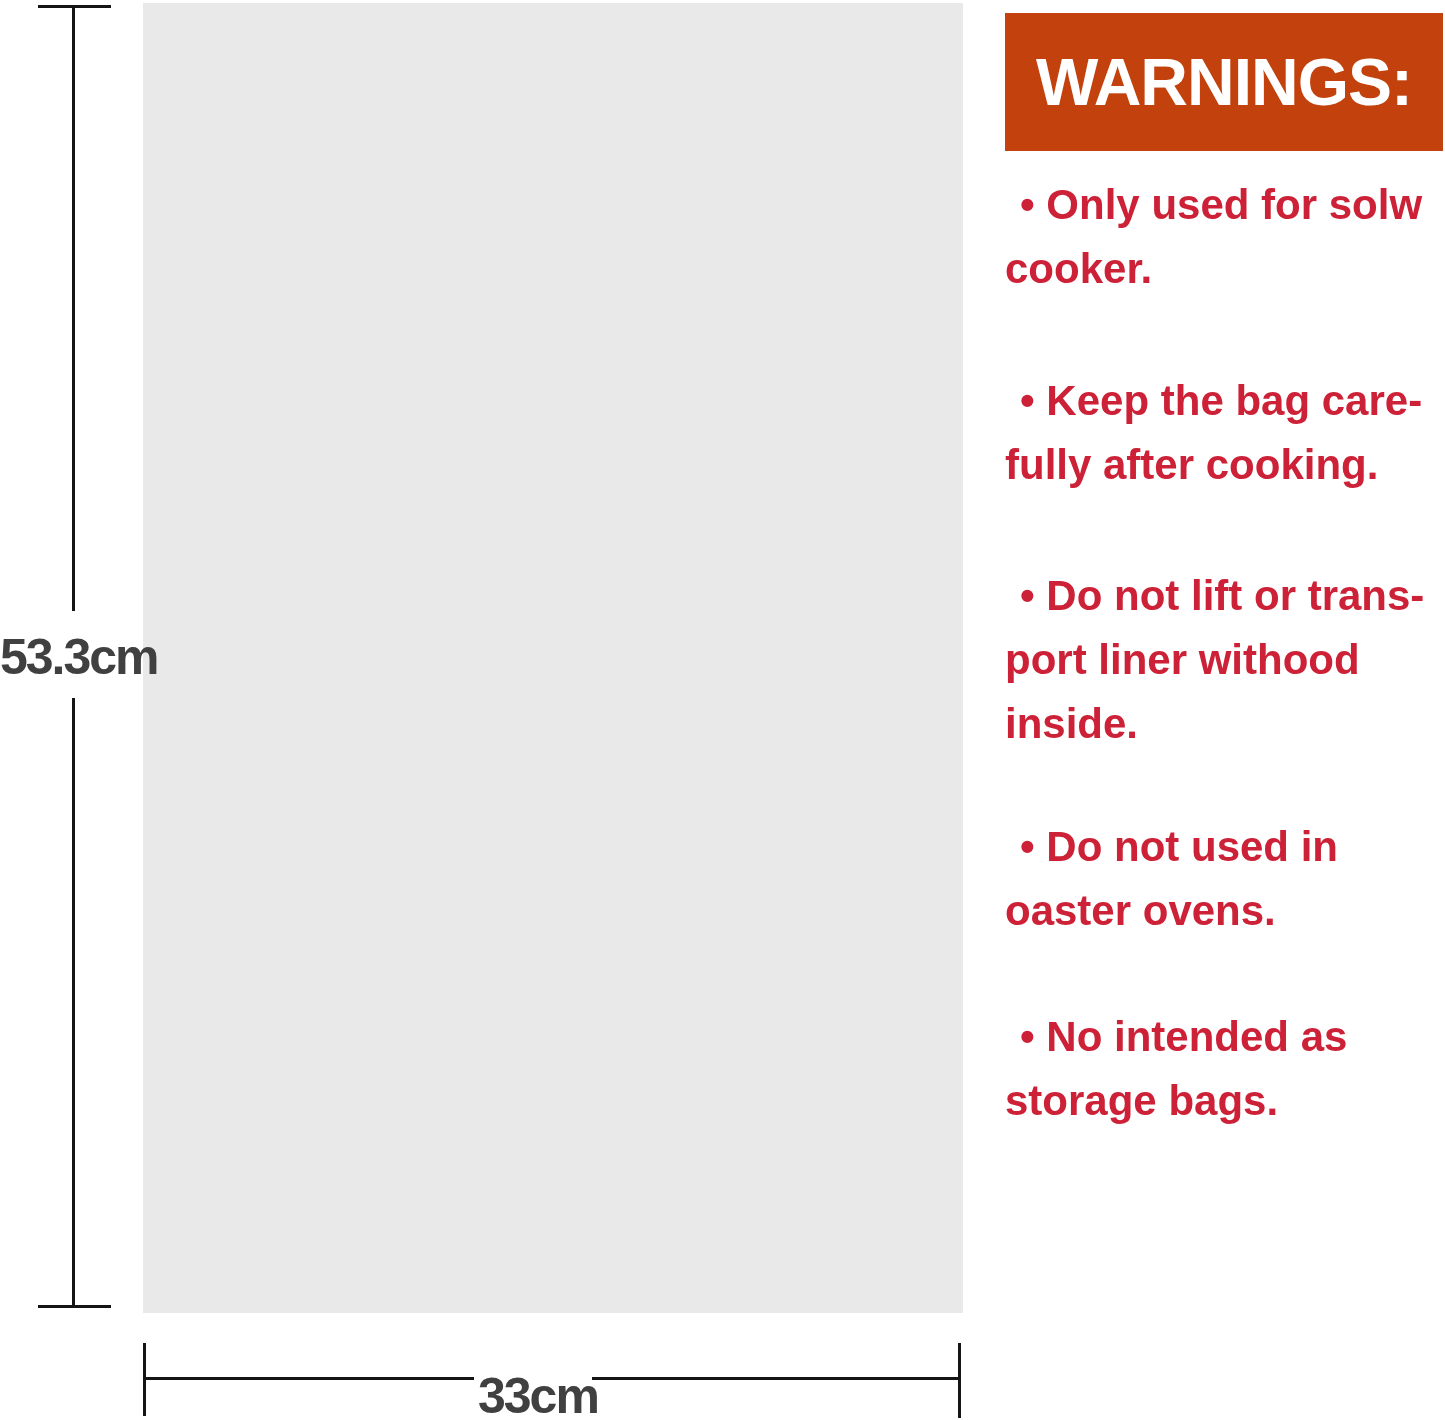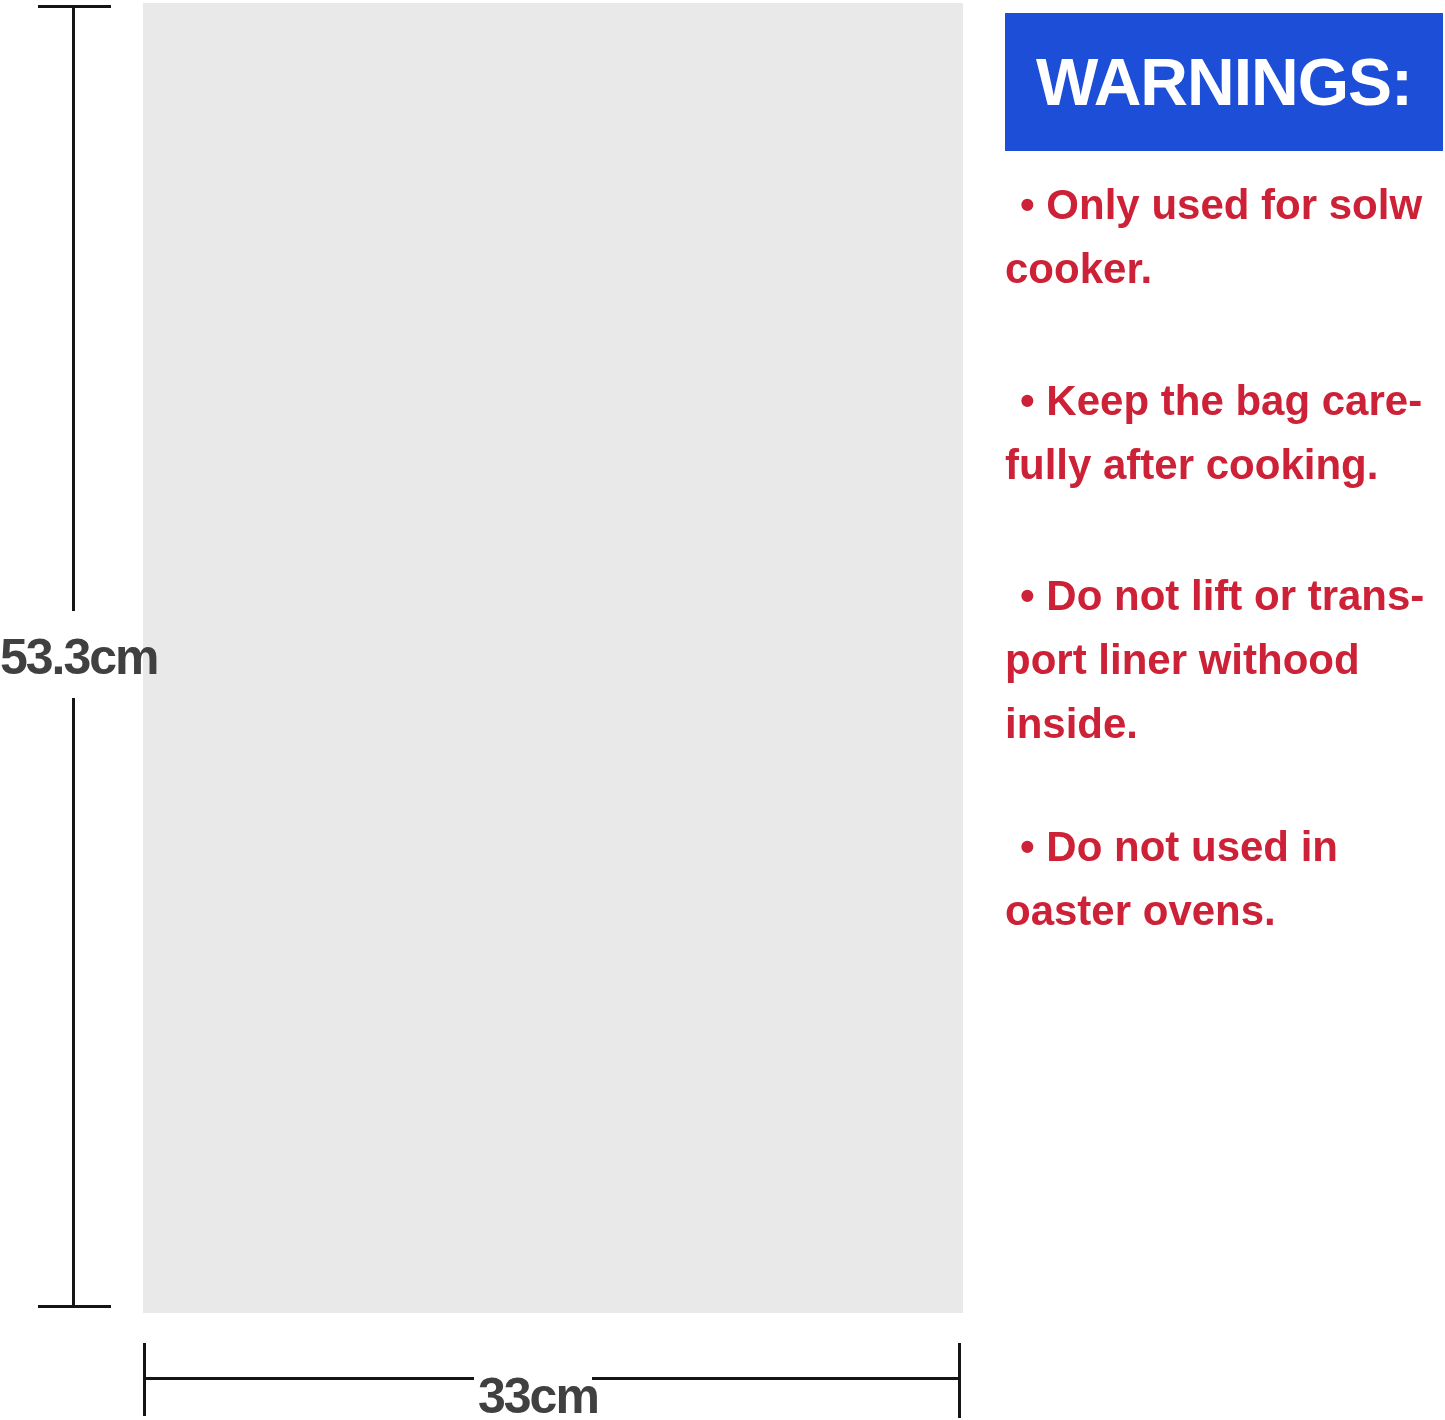--- a/index.html
+++ b/index.html
@@ -63,21 +63,21 @@
   
   .warnings-panel {
     position: absolute;
     left: 1005px;
     top: 13px;
     width: 438px;
   }
   .warnings-title-banner {
     width: 438px;
     height: 138px;
-    background: #1d4ed8;
+    background: #c2410c;
     display: flex;
     align-items: center;
     justify-content: center;
   }
   .warnings-title {
     color: #ffffff;
     font-weight: 700;
     font-size: 66px;
     letter-spacing: -1px;
     white-space: nowrap;
@@ -139,15 +139,19 @@
       <div class="wline first">• Do not lift or trans-</div>
       <div class="wline">port liner withood</div>
       <div class="wline">inside.</div>
     </div>
 
     <div class="warning-item item-3">
       <div class="wline first">• Do not used in</div>
       <div class="wline">oaster ovens.</div>
     </div>
 
+    <div class="warning-item item-4">
+      <div class="wline first">• No intended as</div>
+      <div class="wline">storage bags.</div>
+    </div>
   </div>
 
 </div>
 
 </body></html>

